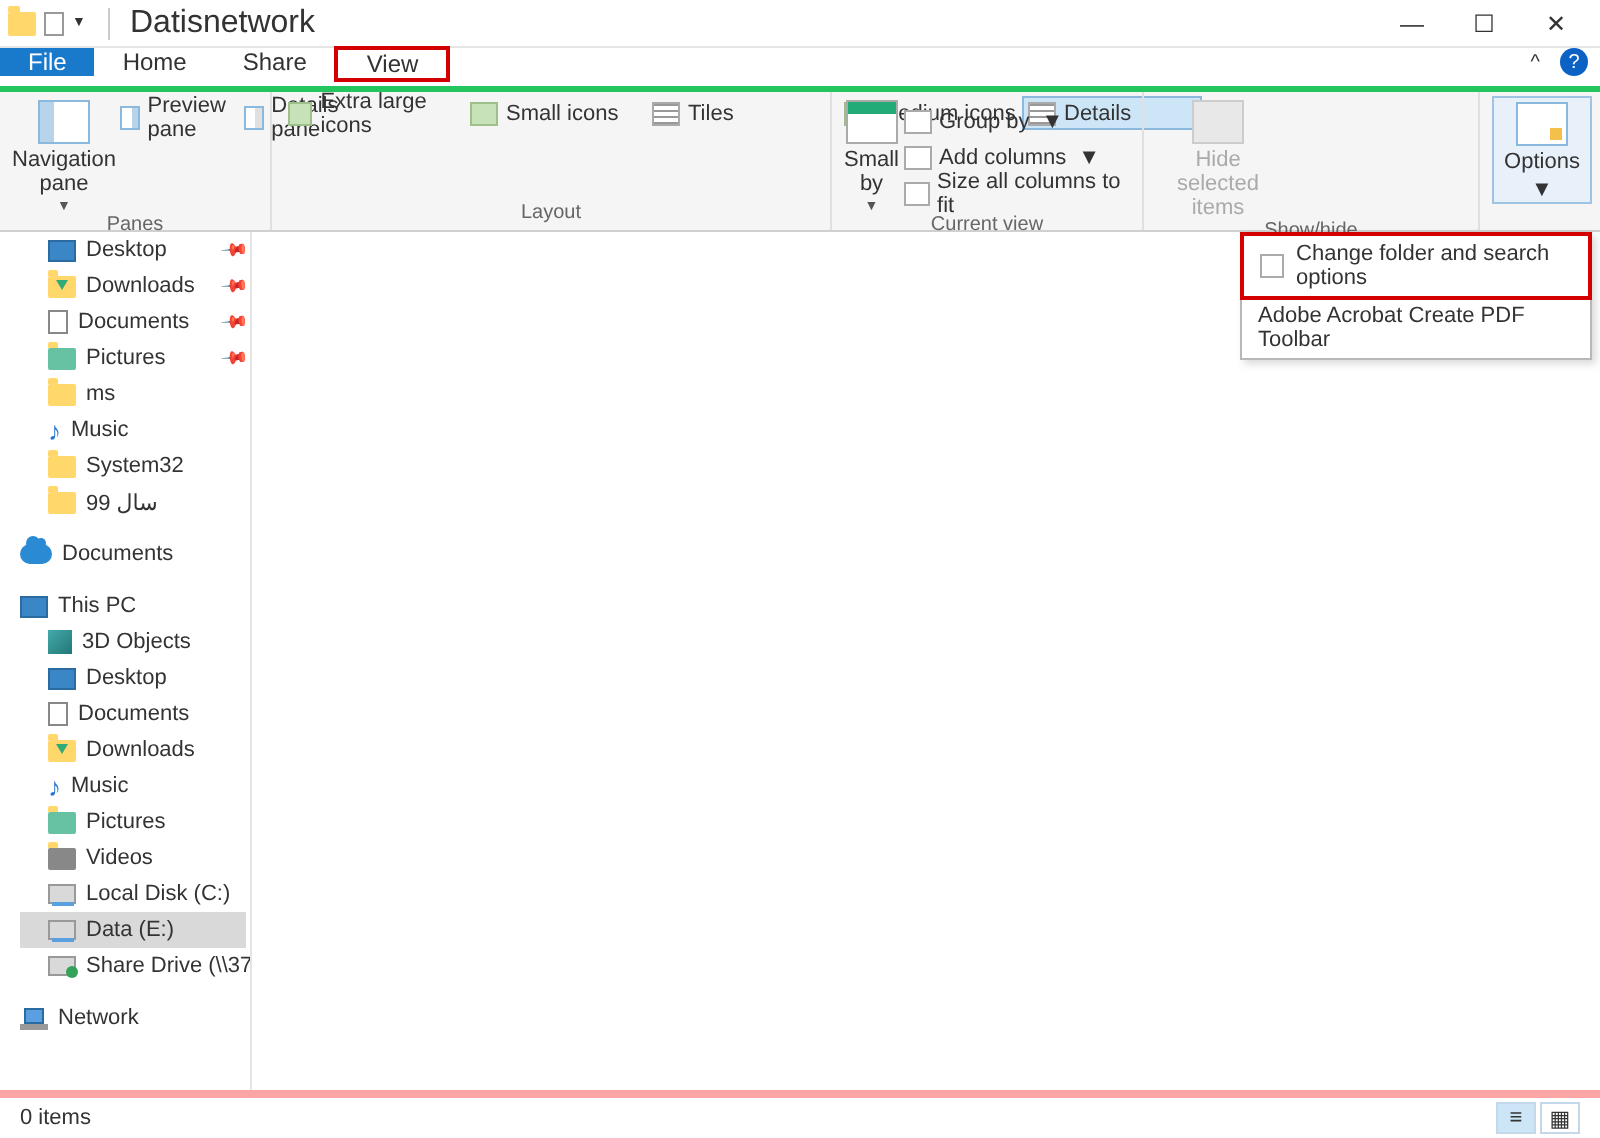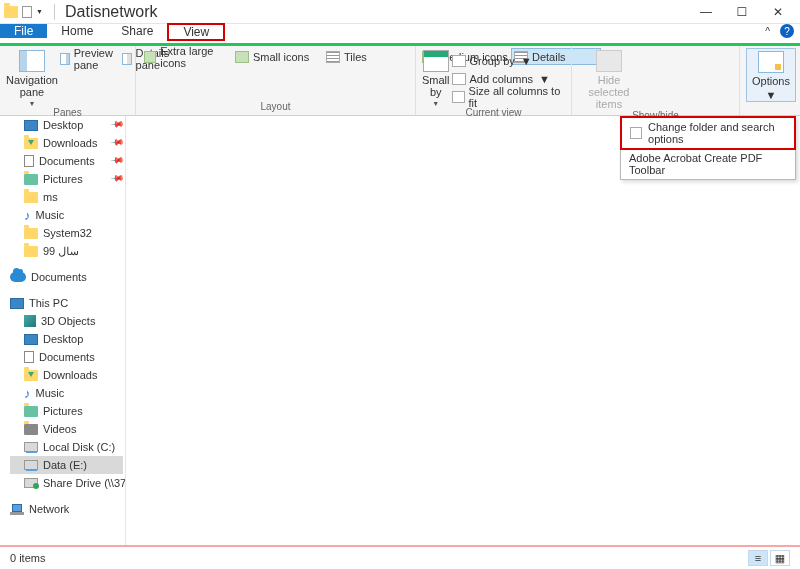--- a/index.html
+++ b/index.html
@@ -88,21 +88,21 @@
 .netdrive:after { content:""; position:absolute; right:-2px; bottom:-2px; width:6px; height:6px; background:#33a35a; border-radius:50%;}
 .net-icon { width:14px; height:11px; flex:none; position:relative; }
 .net-icon:before { content:""; position:absolute; left:2px; top:0; width:8px; height:6px; background:#5aa0e0; border:1px solid #2a6ba1;}
 .net-icon:after { content:""; position:absolute; left:0; bottom:0; width:14px; height:3px; background:#999;}
 .obj3d { width:12px; height:12px; background:linear-gradient(135deg,#4aa,#277); flex:none;}
 .doc-small { width:10px; height:12px; background:#fff; border:1px solid #888; flex:none;}
 
 .main-area { flex:1; }
 
 
-.statusbar { position:absolute; bottom:0; left:0; right:0; height:24px; border-top:2px solid #fca5a5; display:flex; align-items:center; padding:0 10px; font-size:11px; color:#444;}
+.statusbar { position:absolute; bottom:0; left:0; right:0; height:24px; border-top:4px solid #fca5a5; display:flex; align-items:center; padding:0 10px; font-size:11px; color:#444;}
 .view-toggles { margin-left:auto; display:flex; gap:2px; }
 .vt { width:20px; height:16px; border:1px solid #c4d8ea; display:flex; align-items:center; justify-content:center; }
 .vt.sel { background:#cde6f7; }
 
 
 .ic-navpane { background:linear-gradient(to right,#b8d4ea 30%,#fff 30%); border:1px solid #8bb8dd; }
 .ic-preview { background:linear-gradient(to right,#fff 60%,#b8d4ea 60%); border:1px solid #8bb8dd; }
 .ic-details { background:linear-gradient(to right,#fff 55%,#e0e0e0 55%); border:1px solid #8bb8dd; }
 .ic-xl { background:#c7e1b8; border:1px solid #9cc087;}
 .ic-lg { background:#c7e1b8; border:1px solid #9cc087;}

